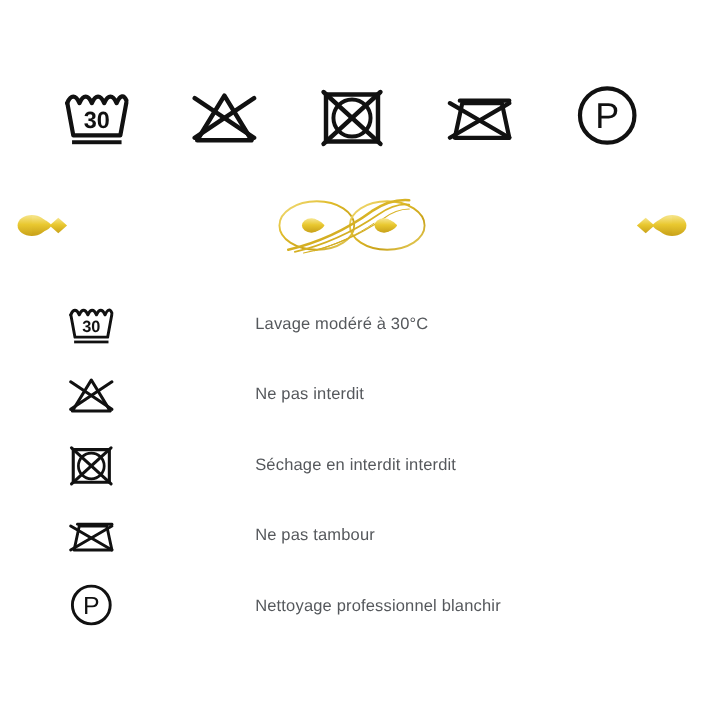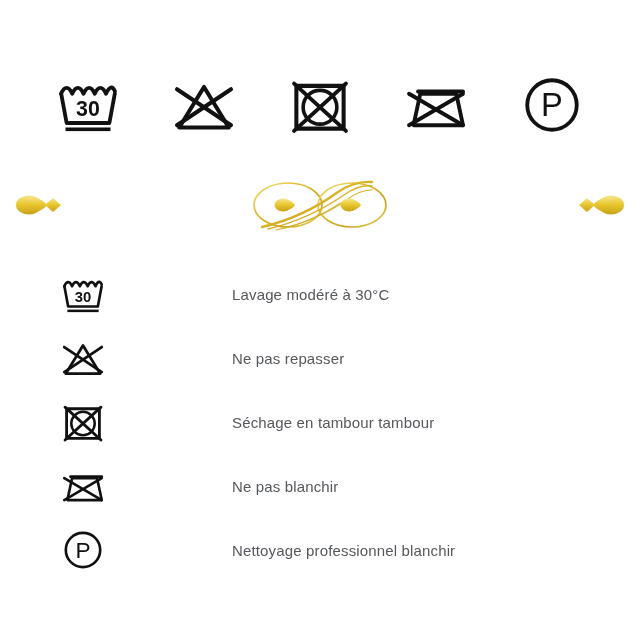--- a/index.html
+++ b/index.html
@@ -204,43 +204,43 @@
       <div class="legend-label">Lavage modéré à 30°C</div>
     </div>
     <div class="legend-row">
       <div class="legend-icon-cell">
         <svg viewBox="0 0 64 64" xmlns="http://www.w3.org/2000/svg">
           <path d="M32 16 L54 52 L10 52 Z" fill="none" stroke="#111111" stroke-width="3.6" stroke-linejoin="round"></path>
           <path d="M8 18 L56 50" stroke="#111111" stroke-width="3.6" stroke-linecap="round"></path>
           <path d="M56 18 L8 50" stroke="#111111" stroke-width="3.6" stroke-linecap="round"></path>
         </svg>
       </div>
-      <div class="legend-label">Ne pas repasser</div>
+      <div class="legend-label">Ne pas interdit</div>
     </div>
     <div class="legend-row">
       <div class="legend-icon-cell">
         <svg viewBox="0 0 64 64" xmlns="http://www.w3.org/2000/svg">
           <rect x="11" y="15" width="42" height="38" fill="none" stroke="#111111" stroke-width="3.6" stroke-linejoin="round"></rect>
           <circle cx="32" cy="34" r="15" fill="none" stroke="#111111" stroke-width="3.2"></circle>
           <path d="M9 13 L55 55" stroke="#111111" stroke-width="3.6" stroke-linecap="round"></path>
           <path d="M55 13 L9 55" stroke="#111111" stroke-width="3.6" stroke-linecap="round"></path>
         </svg>
       </div>
-      <div class="legend-label">Séchage en tambour tambour</div>
+      <div class="legend-label">Séchage en interdit interdit</div>
     </div>
     <div class="legend-row">
       <div class="legend-icon-cell">
         <svg viewBox="0 0 64 64" xmlns="http://www.w3.org/2000/svg">
           <path d="M12 50 L56 50 L50 22 L18 22 Z" fill="none" stroke="#111111" stroke-width="3.4" stroke-linejoin="round"></path>
           <path d="M16 20 L56 20" stroke="#111111" stroke-width="3.4" stroke-linecap="round"></path>
           <path d="M8 22 L56 50" stroke="#111111" stroke-width="3.4" stroke-linecap="round"></path>
           <path d="M56 22 L8 50" stroke="#111111" stroke-width="3.4" stroke-linecap="round"></path>
         </svg>
       </div>
-      <div class="legend-label">Ne pas blanchir</div>
+      <div class="legend-label">Ne pas tambour</div>
     </div>
     <div class="legend-row">
       <div class="legend-icon-cell">
         <svg viewBox="0 0 64 64" xmlns="http://www.w3.org/2000/svg">
           <circle cx="32" cy="32" r="22" fill="none" stroke="#111111" stroke-width="3.4"></circle>
           <text x="32" y="42" text-anchor="middle" font-family="Liberation Sans, sans-serif" font-size="29" fill="#111111">P</text>
         </svg>
       </div>
       <div class="legend-label">Nettoyage professionnel blanchir</div>
     </div>

